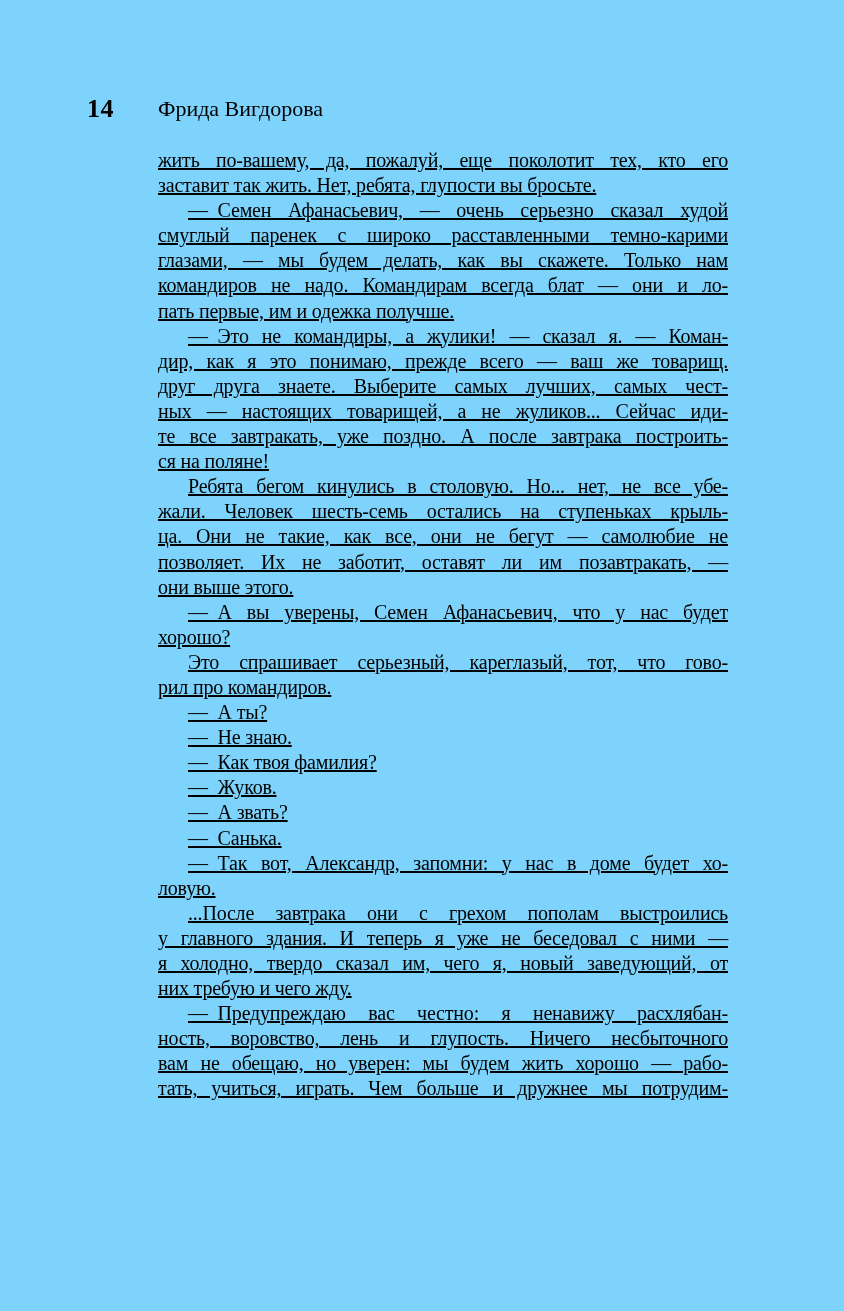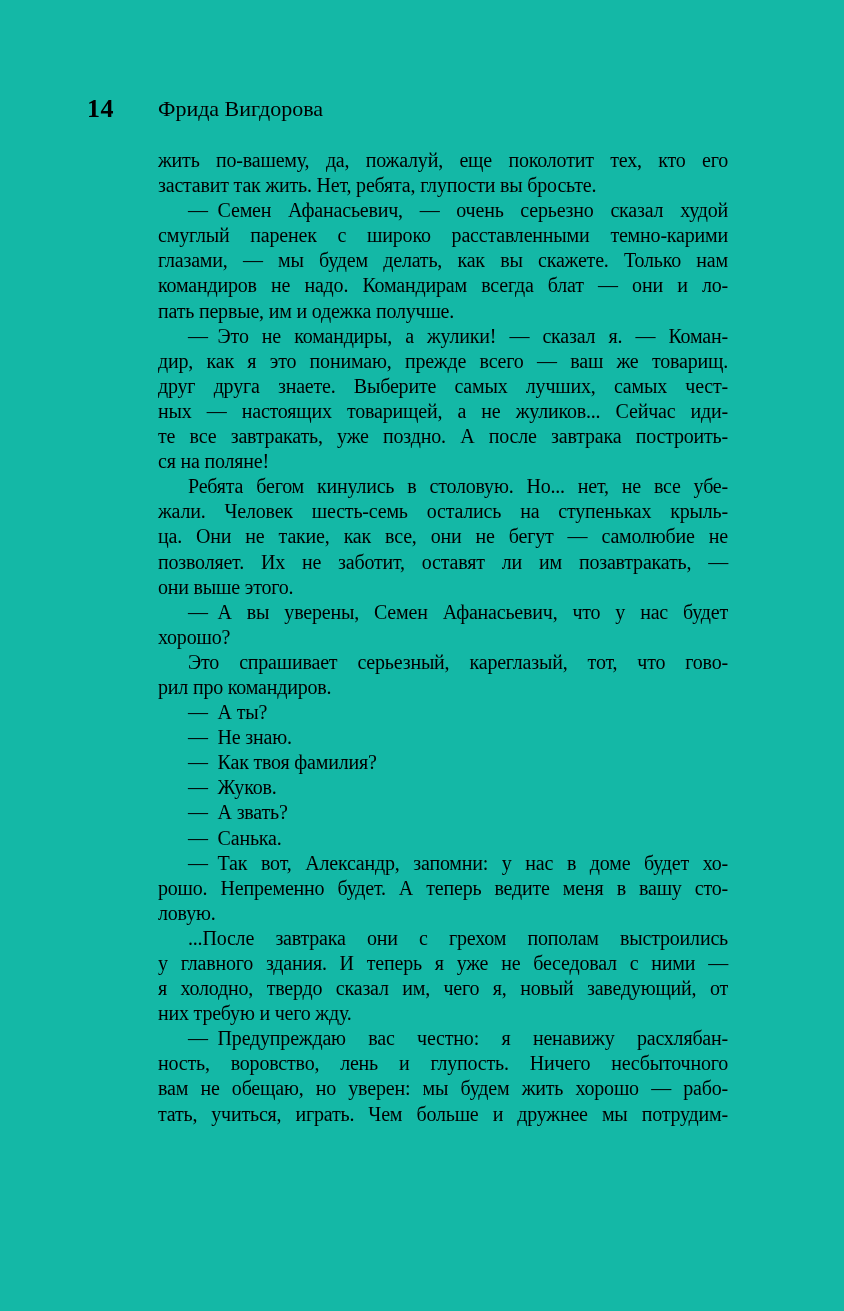--- a/index.html
+++ b/index.html
@@ -4,21 +4,21 @@
 <style>
   html, body {
     margin: 0;
     padding: 0;
     background: #ffffff;
   }
   .page {
     position: relative;
     width: 844px;
     height: 1311px;
-    background: #14b8a6;
+    background: #7dd3fc;
     color: #0a0a0a;
     font-family: "Liberation Serif", "DejaVu Serif", serif;
     overflow: hidden;
   }
   .page-number {
     position: absolute;
     left: 87px;
     top: 94px;
     font-size: 26px;
     font-weight: 700;
@@ -41,20 +41,21 @@
     width: 570px;
     font-size: 20px;
     line-height: 25.1px;
     letter-spacing: -0.2px;
     color: #000000;
   }
   .paragraph { margin: 0; }
   .line {
     text-align: left;
     min-height: 25.1px;
+    text-decoration: underline;
   }
   .line.just {
     text-align: justify;
     text-align-last: justify;
   }
   .line.indent {
     padding-left: 30px;
   }
   .line.just.indent {
     
@@ -114,21 +115,20 @@
         <div class="line indent">— Жуков.</div>
       </div>
       <div class="paragraph">
         <div class="line indent">— А звать?</div>
       </div>
       <div class="paragraph">
         <div class="line indent">— Санька.</div>
       </div>
       <div class="paragraph">
         <div class="line just indent">— Так вот, Александр, запомни: у нас в доме будет хо-</div>
-        <div class="line just">рошо. Непременно будет. А теперь ведите меня в вашу сто-</div>
         <div class="line">ловую.</div>
       </div>
       <div class="paragraph">
         <div class="line just indent">...После завтрака они с грехом пополам выстроились</div>
         <div class="line just">у главного здания. И теперь я уже не беседовал с ними —</div>
         <div class="line just">я холодно, твердо сказал им, чего я, новый заведующий, от</div>
         <div class="line">них требую и чего жду.</div>
       </div>
       <div class="paragraph">
         <div class="line just indent">— Предупреждаю вас честно: я ненавижу расхлябан-</div>

